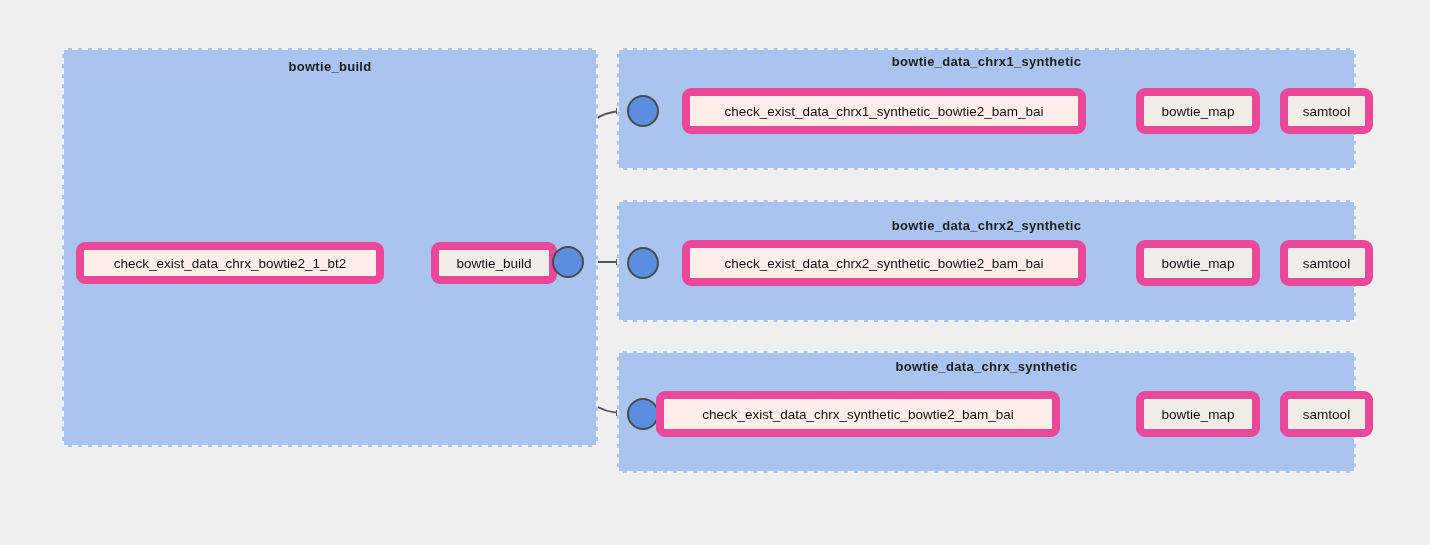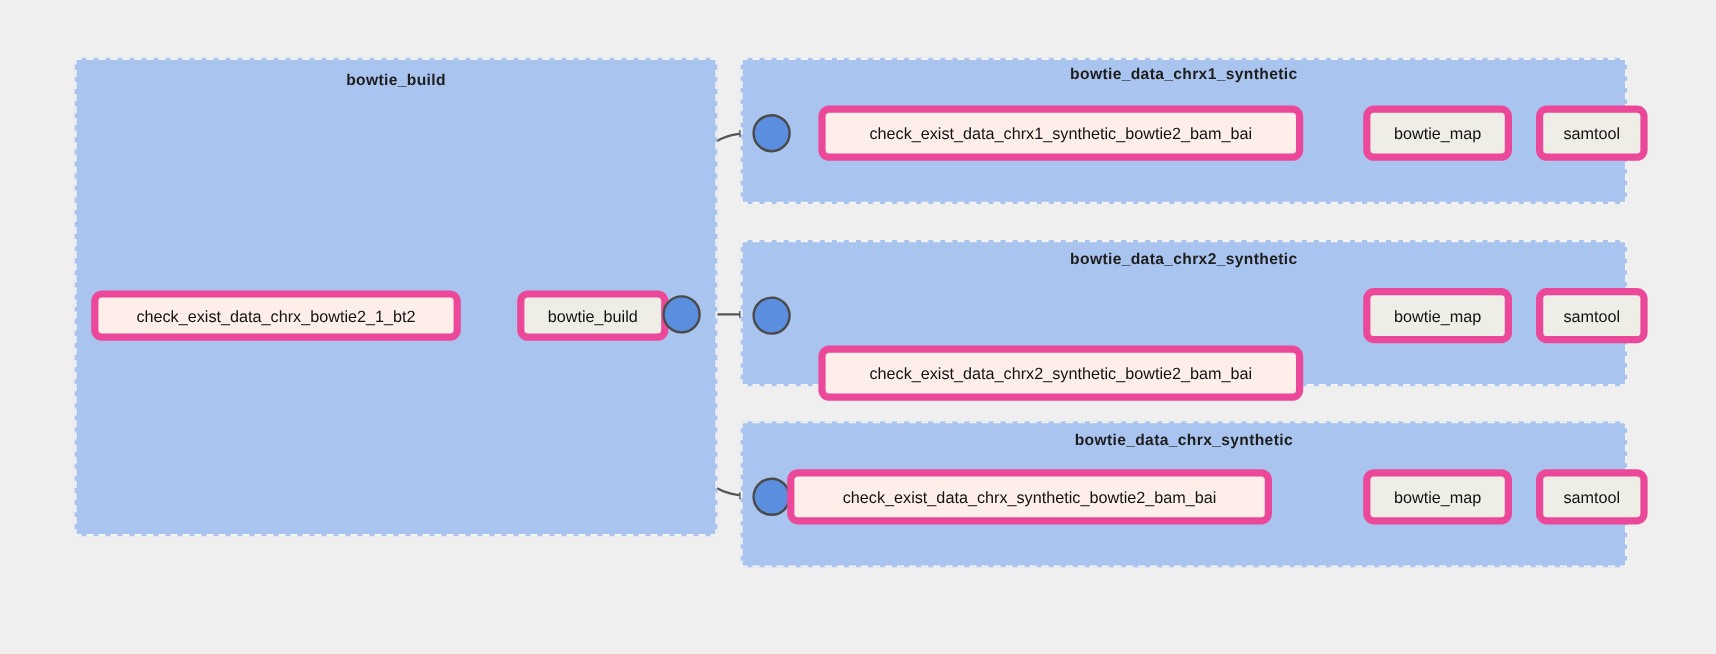--- a/index.html
+++ b/index.html
@@ -36,21 +36,21 @@
     font-size: 13px;
     letter-spacing: 0.3px;
     color: #1d1d1d;
     white-space: nowrap;
   }
   
   .node {
     position: absolute;
     box-sizing: border-box;
     border-radius: 9px;
-    border: 6px solid #ec4899;
+    border: 8px solid #ec4899;
     display: flex;
     align-items: center;
     justify-content: center;
     font-size: 13.5px;
     color: #121212;
     white-space: nowrap;
     padding: 0 14px;
   }
   .node.pink { background: #fdeeea; }
   .node.grey { background: #eeeee6; margin-left: 27px; }
@@ -117,24 +117,24 @@
 
   <div class="cluster" style="left:617px; top:48px; width:739px; height:122px;">
     <div class="cluster-title" style="top:4px;">bowtie_data_chrx1_synthetic</div>
   </div>
   <div class="circ" style="left:627px; top:95px;"></div>
   <div class="node pink" style="left:682px; top:88px; width:404px; height:46px;">check_exist_data_chrx1_synthetic_bowtie2_bam_bai</div>
   <div class="node grey" style="left:1109px; top:88px; width:124px; height:46px;">bowtie_map</div>
   <div class="node grey" style="left:1253px; top:88px; width:93px; height:46px;">samtool</div>
 
   <div class="cluster" style="left:617px; top:200px; width:739px; height:122px;">
-    <div class="cluster-title" style="top:6px;">bowtie_data_chrx2_synthetic</div>
+    <div class="cluster-title" style="top:16px;">bowtie_data_chrx2_synthetic</div>
   </div>
   <div class="circ" style="left:627px; top:247px;"></div>
-  <div class="node pink" style="left:682px; top:240px; width:404px; height:46px;margin-top:48px;">check_exist_data_chrx2_synthetic_bowtie2_bam_bai</div>
+  <div class="node pink" style="left:682px; top:240px; width:404px; height:46px;">check_exist_data_chrx2_synthetic_bowtie2_bam_bai</div>
   <div class="node grey" style="left:1109px; top:240px; width:124px; height:46px;">bowtie_map</div>
   <div class="node grey" style="left:1253px; top:240px; width:93px; height:46px;">samtool</div>
 
   <div class="cluster" style="left:617px; top:351px; width:739px; height:122px;">
     <div class="cluster-title" style="top:6px;">bowtie_data_chrx_synthetic</div>
   </div>
   <div class="circ" style="left:627px; top:398px;"></div>
   <div class="node pink" style="left:656px; top:391px; width:404px; height:46px;">check_exist_data_chrx_synthetic_bowtie2_bam_bai</div>
   <div class="node grey" style="left:1109px; top:391px; width:124px; height:46px;">bowtie_map</div>
   <div class="node grey" style="left:1253px; top:391px; width:93px; height:46px;">samtool</div>

